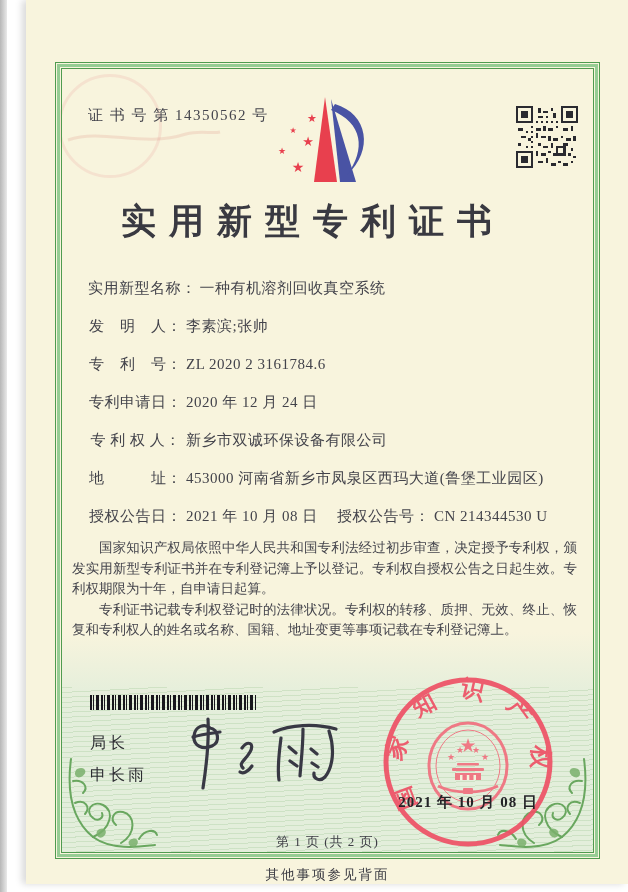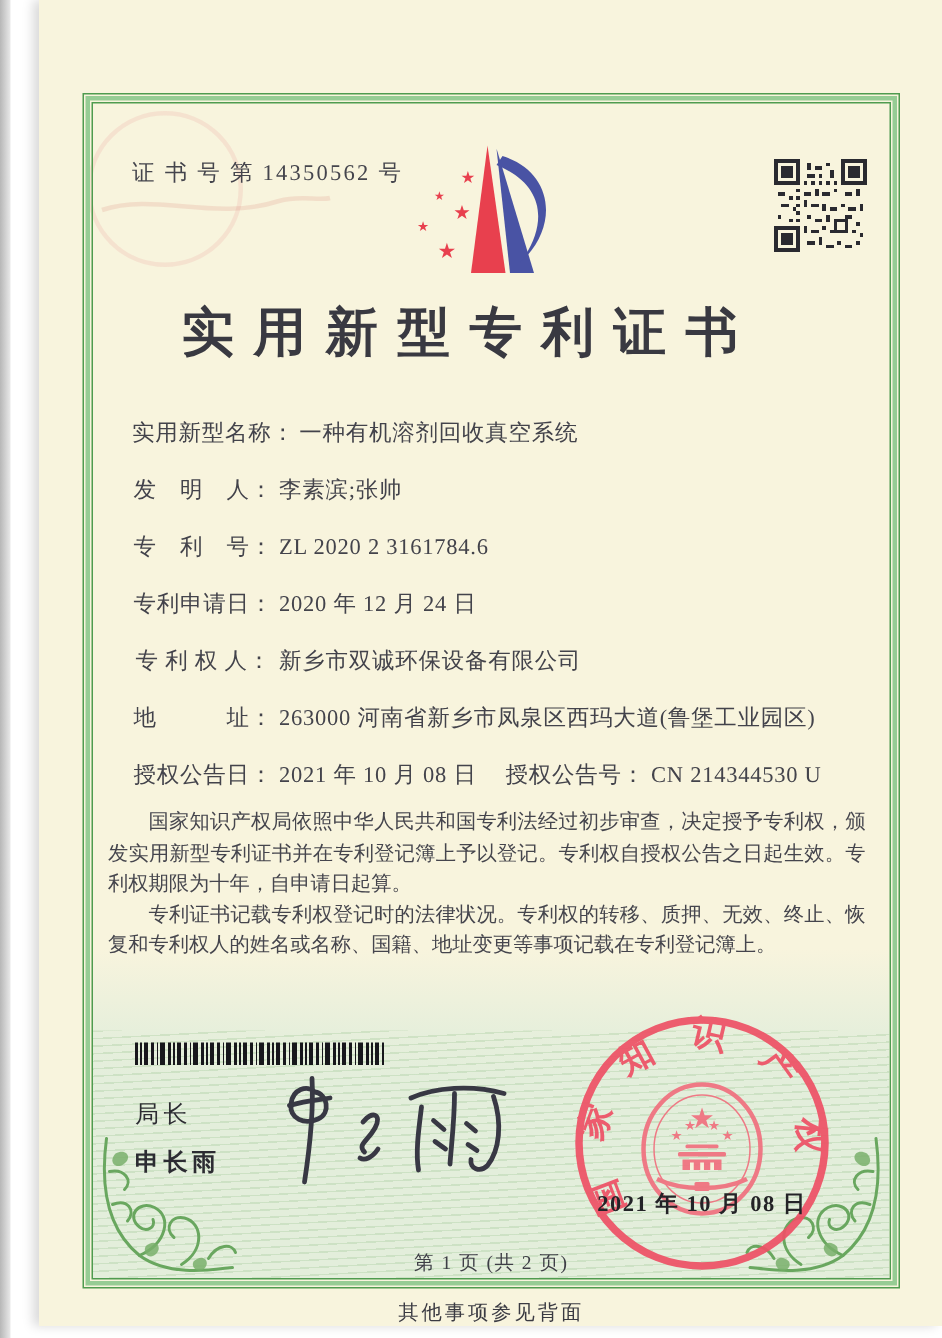--- a/index.html
+++ b/index.html
@@ -41,21 +41,21 @@
   
   .paras{left:72px;top:538px;width:505px;font-size:13.5px;line-height:20.5px;color:#45454d;
     text-align:justify;z-index:3;}
   .paras p{margin:0;text-indent:2em;}
   
   .barcode{left:90px;top:695px;width:166px;height:15px;z-index:2;
     background:repeating-linear-gradient(90deg,#17171c 0 2px,rgba(0,0,0,0) 2px 3.5px,#17171c 3.5px 4.5px,rgba(0,0,0,0) 4.5px 6px,#17171c 6px 9px,rgba(0,0,0,0) 9px 11px);}
   .officer-title{left:90px;top:733px;font-family:"Liberation Sans","DejaVu Sans",sans-serif;
     font-size:16px;font-weight:400;letter-spacing:3px;color:#2c2c32;z-index:3;}
   .officer-name{left:90px;top:765px;font-family:"Liberation Sans","DejaVu Sans",sans-serif;
-    font-size:16px;font-weight:700;letter-spacing:3px;color:#2c2c32;z-index:3;}
+    font-size:16px;font-weight:400;letter-spacing:3px;color:#2c2c32;z-index:3;}
   .signature{left:182px;top:712px;z-index:3;}
   .seal{left:380px;top:674px;z-index:4;opacity:.93;}
   .seal-date{left:383px;top:793px;width:170px;text-align:center;font-size:15px;font-weight:600;
     letter-spacing:1px;color:#232327;z-index:4;white-space:nowrap;}
   .page-info{left:55px;top:833px;width:545px;text-align:center;font-size:13px;letter-spacing:1px;color:#3e3e46;z-index:3;}
   .back-note{left:55px;top:866px;width:545px;text-align:center;font-size:13.5px;letter-spacing:2px;color:#3a3a42;z-index:2;}
 </style>
 </head>
 <body>
 
@@ -151,21 +151,21 @@
 <div class="field f3">
   <span class="flabel">专　利　号：</span><span class="fvalue">ZL 2020 2 3161784.6</span>
 </div>
 <div class="field f4">
   <span class="flabel">专利申请日：</span><span class="fvalue">2020 年 12 月 24 日</span>
 </div>
 <div class="field f5">
   <span class="flabel">专 利 权 人：</span><span class="fvalue">新乡市双诚环保设备有限公司</span>
 </div>
 <div class="field f6">
-  <span class="flabel">地　　　址：</span><span class="fvalue">263000 河南省新乡市凤泉区西玛大道(鲁堡工业园区)</span>
+  <span class="flabel">地　　　址：</span><span class="fvalue">453000 河南省新乡市凤泉区西玛大道(鲁堡工业园区)</span>
 </div>
 <div class="field f7">
   <span class="flabel">授权公告日：</span><span class="fvalue">2021 年 10 月 08 日</span>
 </div>
 <div class="field f7b">
   <span class="flabel">授权公告号：</span><span class="fvalue">CN 214344530 U</span>
 </div>
 
 <div class="abs paras">
   <p>国家知识产权局依照中华人民共和国专利法经过初步审查，决定授予专利权，颁发实用新型专利证书并在专利登记簿上予以登记。专利权自授权公告之日起生效。专利权期限为十年，自申请日起算。</p>

